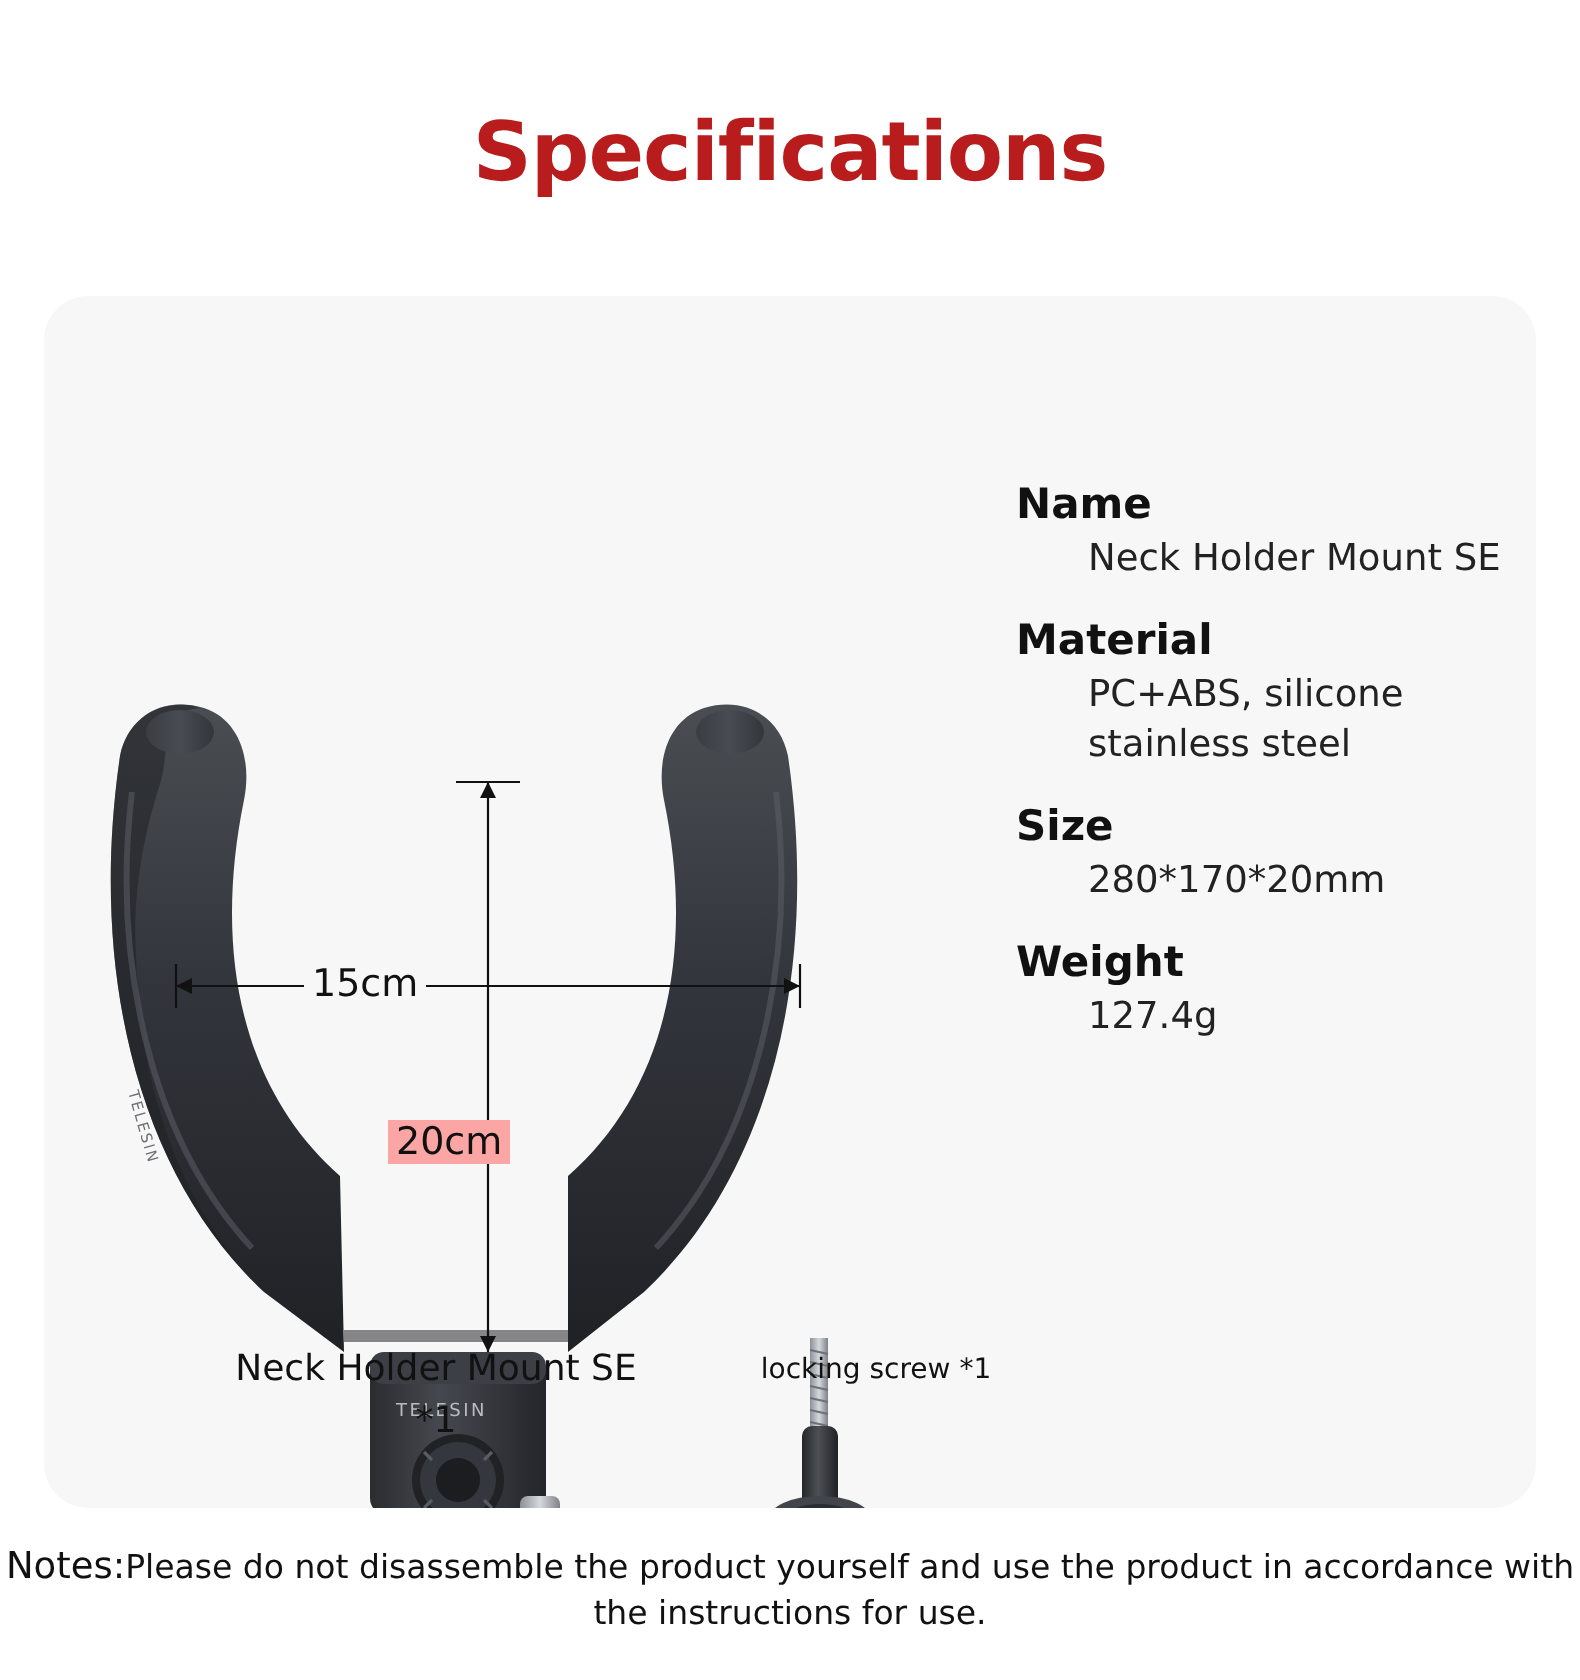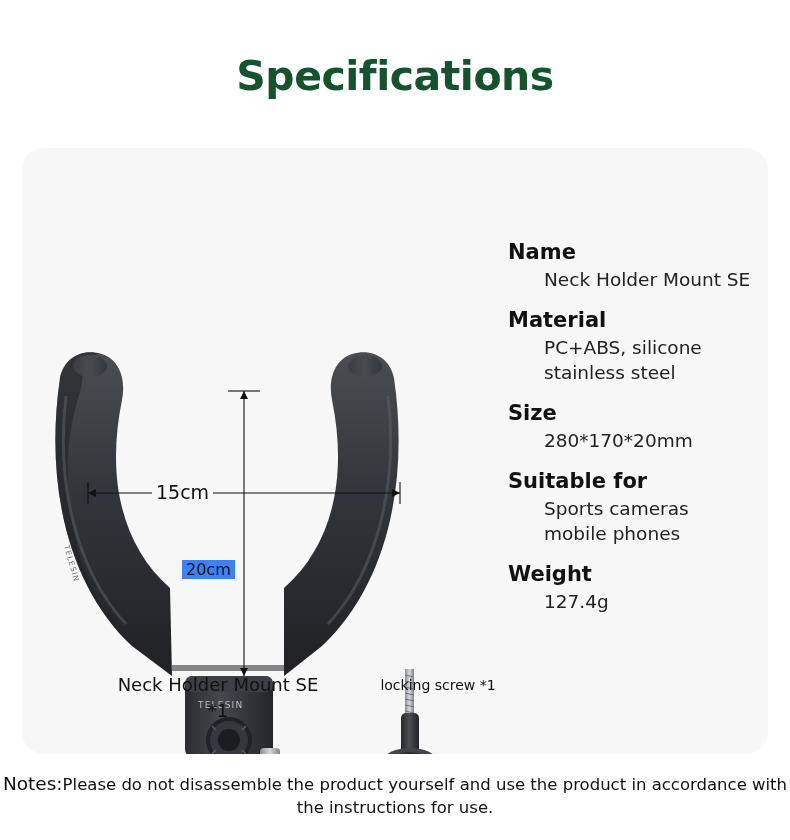--- a/index.html
+++ b/index.html
@@ -21,21 +21,21 @@
   }
   .page-title {
     position: absolute;
     top: 52px;
     left: 0;
     width: 790px;
     text-align: center;
     font-size: 41px;
     font-weight: bold;
     letter-spacing: -0.5px;
-    color: #14532d;
+    color: #b91c1c;
   }
   .card {
     position: absolute;
     top: 148px;
     left: 22px;
     width: 746px;
     height: 606px;
     background: #f7f7f7;
     border-radius: 22px;
   }
@@ -56,25 +56,25 @@
     position: absolute;
     left: 130px;
     top: 333px;
     font-size: 19px;
     color: #111;
     background: #f7f7f7;
     padding: 0 4px;
   }
   .dim-v-label {
     position: absolute;
-    left: 160px;
+    left: 172px;
     top: 412px;
-    font-size: 16px;
-    color: #111;
-    background: #3b82f6;
+    font-size: 19px;
+    color: #111;
+    background: #fca5a5;
     padding: 0 4px;
   }
   .cap-neck {
     position: absolute;
     left: 108px;
     top: 672px;
     width: 220px;
     text-align: center;
     font-size: 18px;
     line-height: 26px;
@@ -288,25 +288,20 @@
       <div class="spec-term">Material</div>
       <div class="spec-desc">PC+ABS, silicone
 stainless steel</div>
     </div>
 
     <div class="spec-row">
       <div class="spec-term">Size</div>
       <div class="spec-desc">280*170*20mm</div>
     </div>
 
-    <div class="spec-row">
-      <div class="spec-term">Suitable for</div>
-      <div class="spec-desc">Sports cameras
-mobile phones</div>
-    </div>
 
     <div class="spec-row">
       <div class="spec-term">Weight</div>
       <div class="spec-desc">127.4g</div>
     </div>
 
 
   </div>
 
   <div class="notes">

